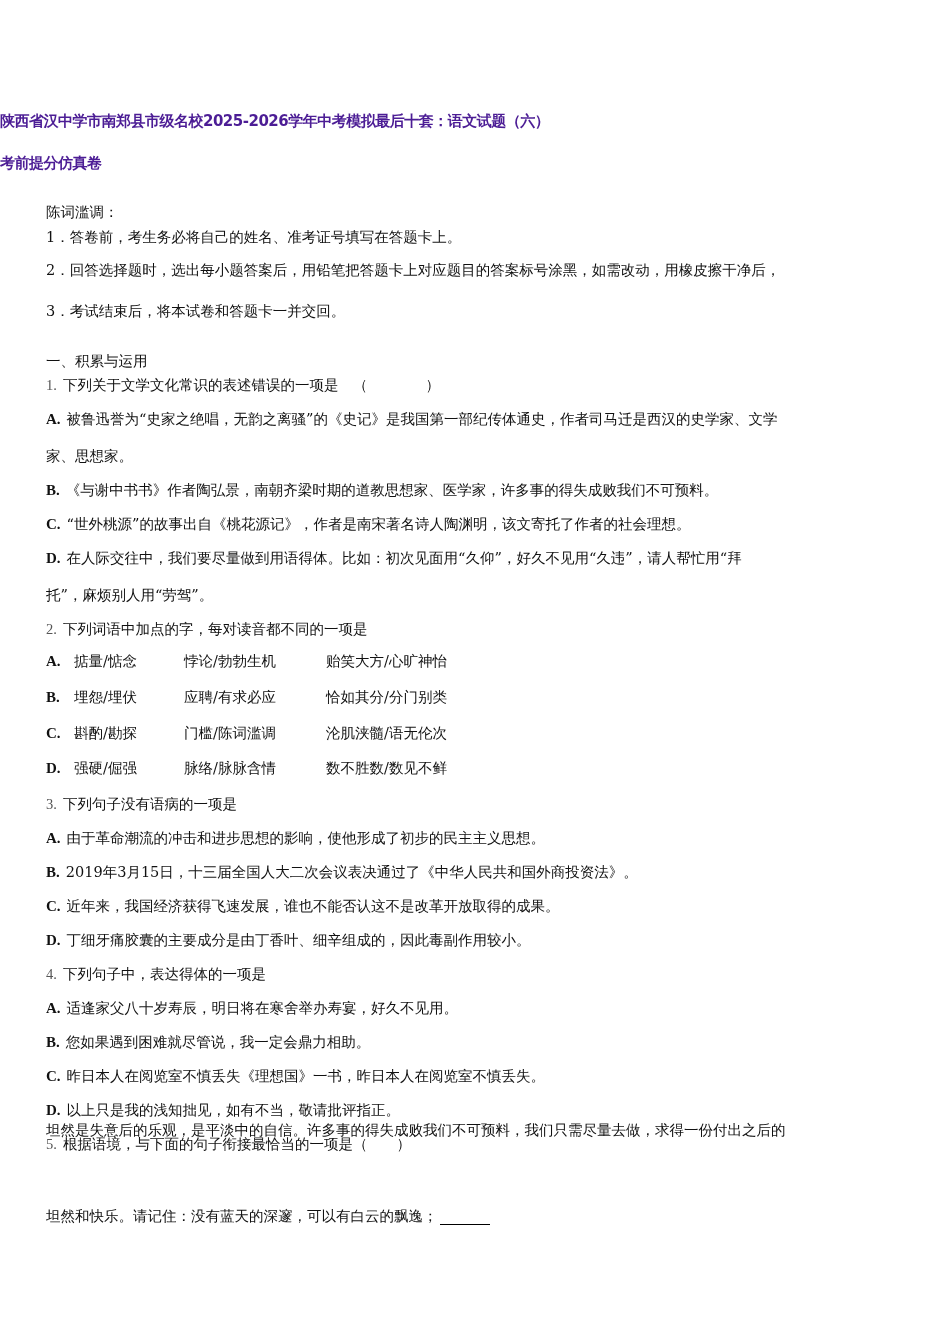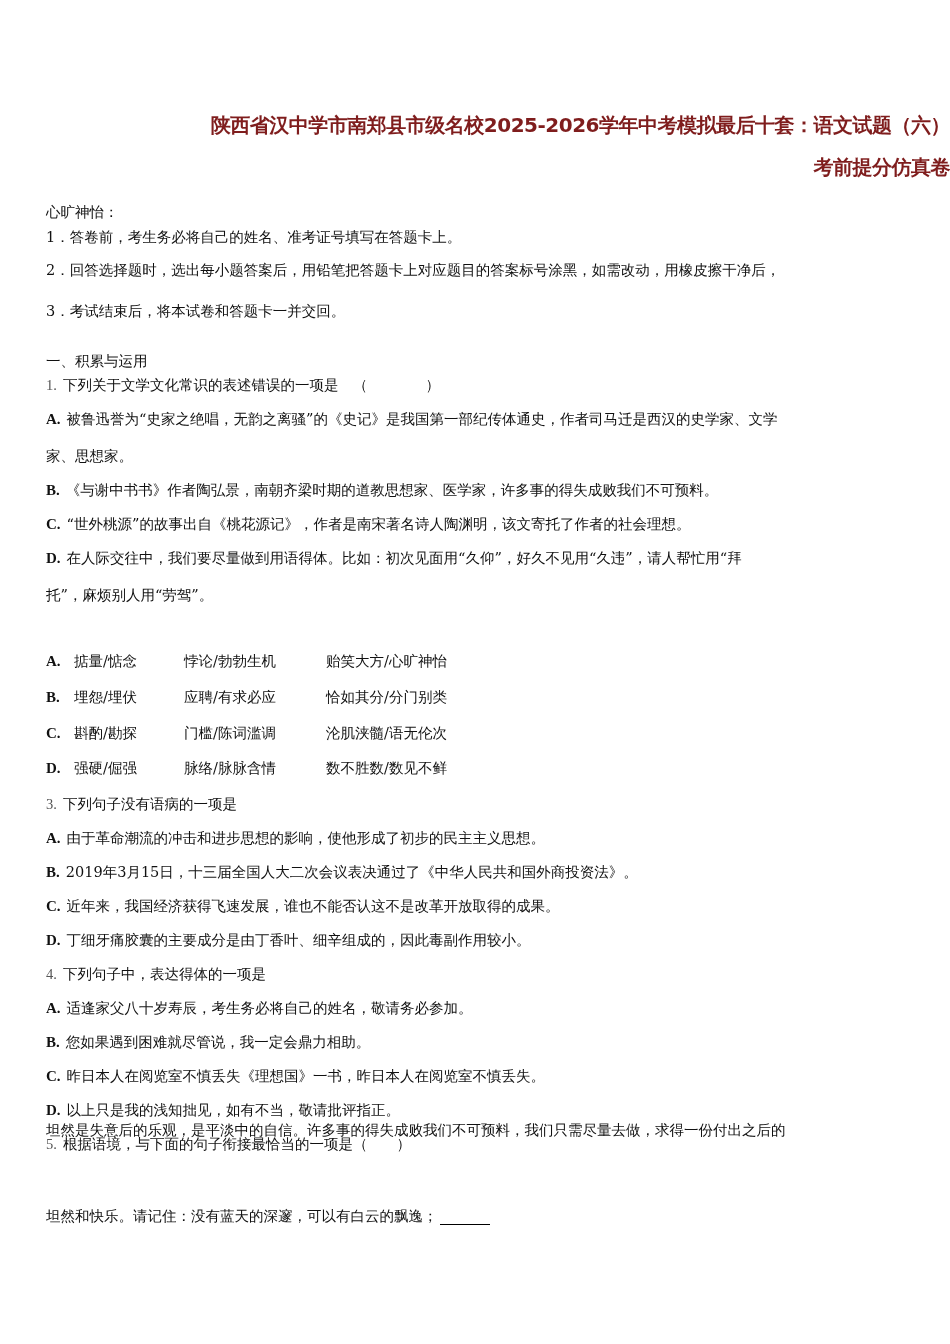--- a/index.html
+++ b/index.html
@@ -3,44 +3,44 @@
   <meta charset="utf-8">
   <style>
     html, body { margin: 0; padding: 0; background: #ffffff; }
     body {
       width: 950px; height: 1344px; position: relative; overflow: hidden;
       font-family: "DejaVu Serif", "Liberation Serif", serif;
       color: #111111;
     }
     .page { position: absolute; left: 0; top: 0; width: 950px; height: 1344px; }
     .title {
-      position: absolute; left: 0; width: 950px; text-align: right;
+      position: absolute; left: 0; width: 950px; text-align: left;
       font-family: "DejaVu Sans", "Liberation Sans", sans-serif;
-      font-weight: bold; font-size: 20px; letter-spacing: -0.5px; color: #7f1d1d;
+      font-weight: bold; font-size: 15px; letter-spacing: -0.5px; color: #4c1d95;
     }
     .t1 { top: 112px; }
     .t2 { top: 154px; }
     .line {
       position: absolute; left: 46px; white-space: nowrap;
       font-size: 14.5px; line-height: 18px; color: #111;
     }
     .opt-label { font-weight: bold; font-family: "Liberation Serif", "DejaVu Serif", serif; font-size: 15px; margin-right: 6px; }
     .num { color: #555; font-family: "Liberation Serif", serif; margin-right: 6px; }
     .col { position: absolute; white-space: nowrap; }
     .blank { display: inline-block; width: 50px; border-bottom: 1px solid #000; height: 14px; vertical-align: bottom; margin-left: 2px; }
   </style>
 </head>
 <body>
 
 <div class="page">
 
   <div class="title t1">陕西省汉中学市南郑县市级名校2025-2026学年中考模拟最后十套：语文试题（六）</div>
   <div class="title t2">考前提分仿真卷</div>
 
-  <div class="line" style="top:203px">心旷神怡：</div>
+  <div class="line" style="top:203px">陈词滥调：</div>
   <div class="line" style="top:228px">1．答卷前，考生务必将自己的姓名、准考证号填写在答题卡上。</div>
   <div class="line" style="top:261px">2．回答选择题时，选出每小题答案后，用铅笔把答题卡上对应题目的答案标号涂黑，如需改动，用橡皮擦干净后，</div>
   <div class="line" style="top:302px">3．考试结束后，将本试卷和答题卡一并交回。</div>
 
   <div class="line" style="top:352px">一、积累与运用</div>
 
   <div class="line" style="top:376px">
     <span class="num">1.</span><span>下列关于文学文化常识的表述错误的一项是　（　　　　）</span>
   </div>
   <div class="line" style="top:410px">
@@ -51,20 +51,23 @@
     <span class="opt-label">B.</span><span>《与谢中书书》作者陶弘景，南朝齐梁时期的道教思想家、医学家，许多事的得失成败我们不可预料。</span>
   </div>
   <div class="line" style="top:515px">
     <span class="opt-label">C.</span><span>“世外桃源”的故事出自《桃花源记》，作者是南宋著名诗人陶渊明，该文寄托了作者的社会理想。</span>
   </div>
   <div class="line" style="top:549px">
     <span class="opt-label">D.</span><span>在人际交往中，我们要尽量做到用语得体。比如：初次见面用“久仰”，好久不见用“久违”，请人帮忙用“拜</span>
   </div>
   <div class="line" style="top:586px">托”，麻烦别人用“劳驾”。</div>
 
+  <div class="line" style="top:620px">
+    <span class="num">2.</span><span>下列词语中加点的字，每对读音都不同的一项是</span>
+  </div>
   <div class="line" style="top:652px;width:500px">
     <span class="opt-label">A.</span>
     <span class="col" style="left:28px">掂量/惦念</span>
     <span class="col" style="left:138px">悖论/勃勃生机</span>
     <span class="col" style="left:280px">贻笑大方/心旷神怡</span>
   </div>
   <div class="line" style="top:688px;width:500px">
     <span class="opt-label">B.</span>
     <span class="col" style="left:28px">埋怨/埋伏</span>
     <span class="col" style="left:138px">应聘/有求必应</span>
@@ -96,21 +99,21 @@
     <span class="opt-label">C.</span><span>近年来，我国经济获得飞速发展，谁也不能否认这不是改革开放取得的成果。</span>
   </div>
   <div class="line" style="top:931px">
     <span class="opt-label">D.</span><span>丁细牙痛胶囊的主要成分是由丁香叶、细辛组成的，因此毒副作用较小。</span>
   </div>
 
   <div class="line" style="top:965px">
     <span class="num">4.</span><span>下列句子中，表达得体的一项是</span>
   </div>
   <div class="line" style="top:999px">
-    <span class="opt-label">A.</span><span>适逢家父八十岁寿辰，考生务必将自己的姓名，敬请务必参加。</span>
+    <span class="opt-label">A.</span><span>适逢家父八十岁寿辰，明日将在寒舍举办寿宴，好久不见用。</span>
   </div>
   <div class="line" style="top:1033px">
     <span class="opt-label">B.</span><span>您如果遇到困难就尽管说，我一定会鼎力相助。</span>
   </div>
   <div class="line" style="top:1067px">
     <span class="opt-label">C.</span><span>昨日本人在阅览室不慎丢失《理想国》一书，昨日本人在阅览室不慎丢失。</span>
   </div>
   <div class="line" style="top:1101px">
     <span class="opt-label">D.</span><span>以上只是我的浅知拙见，如有不当，敬请批评指正。</span>
   </div>

